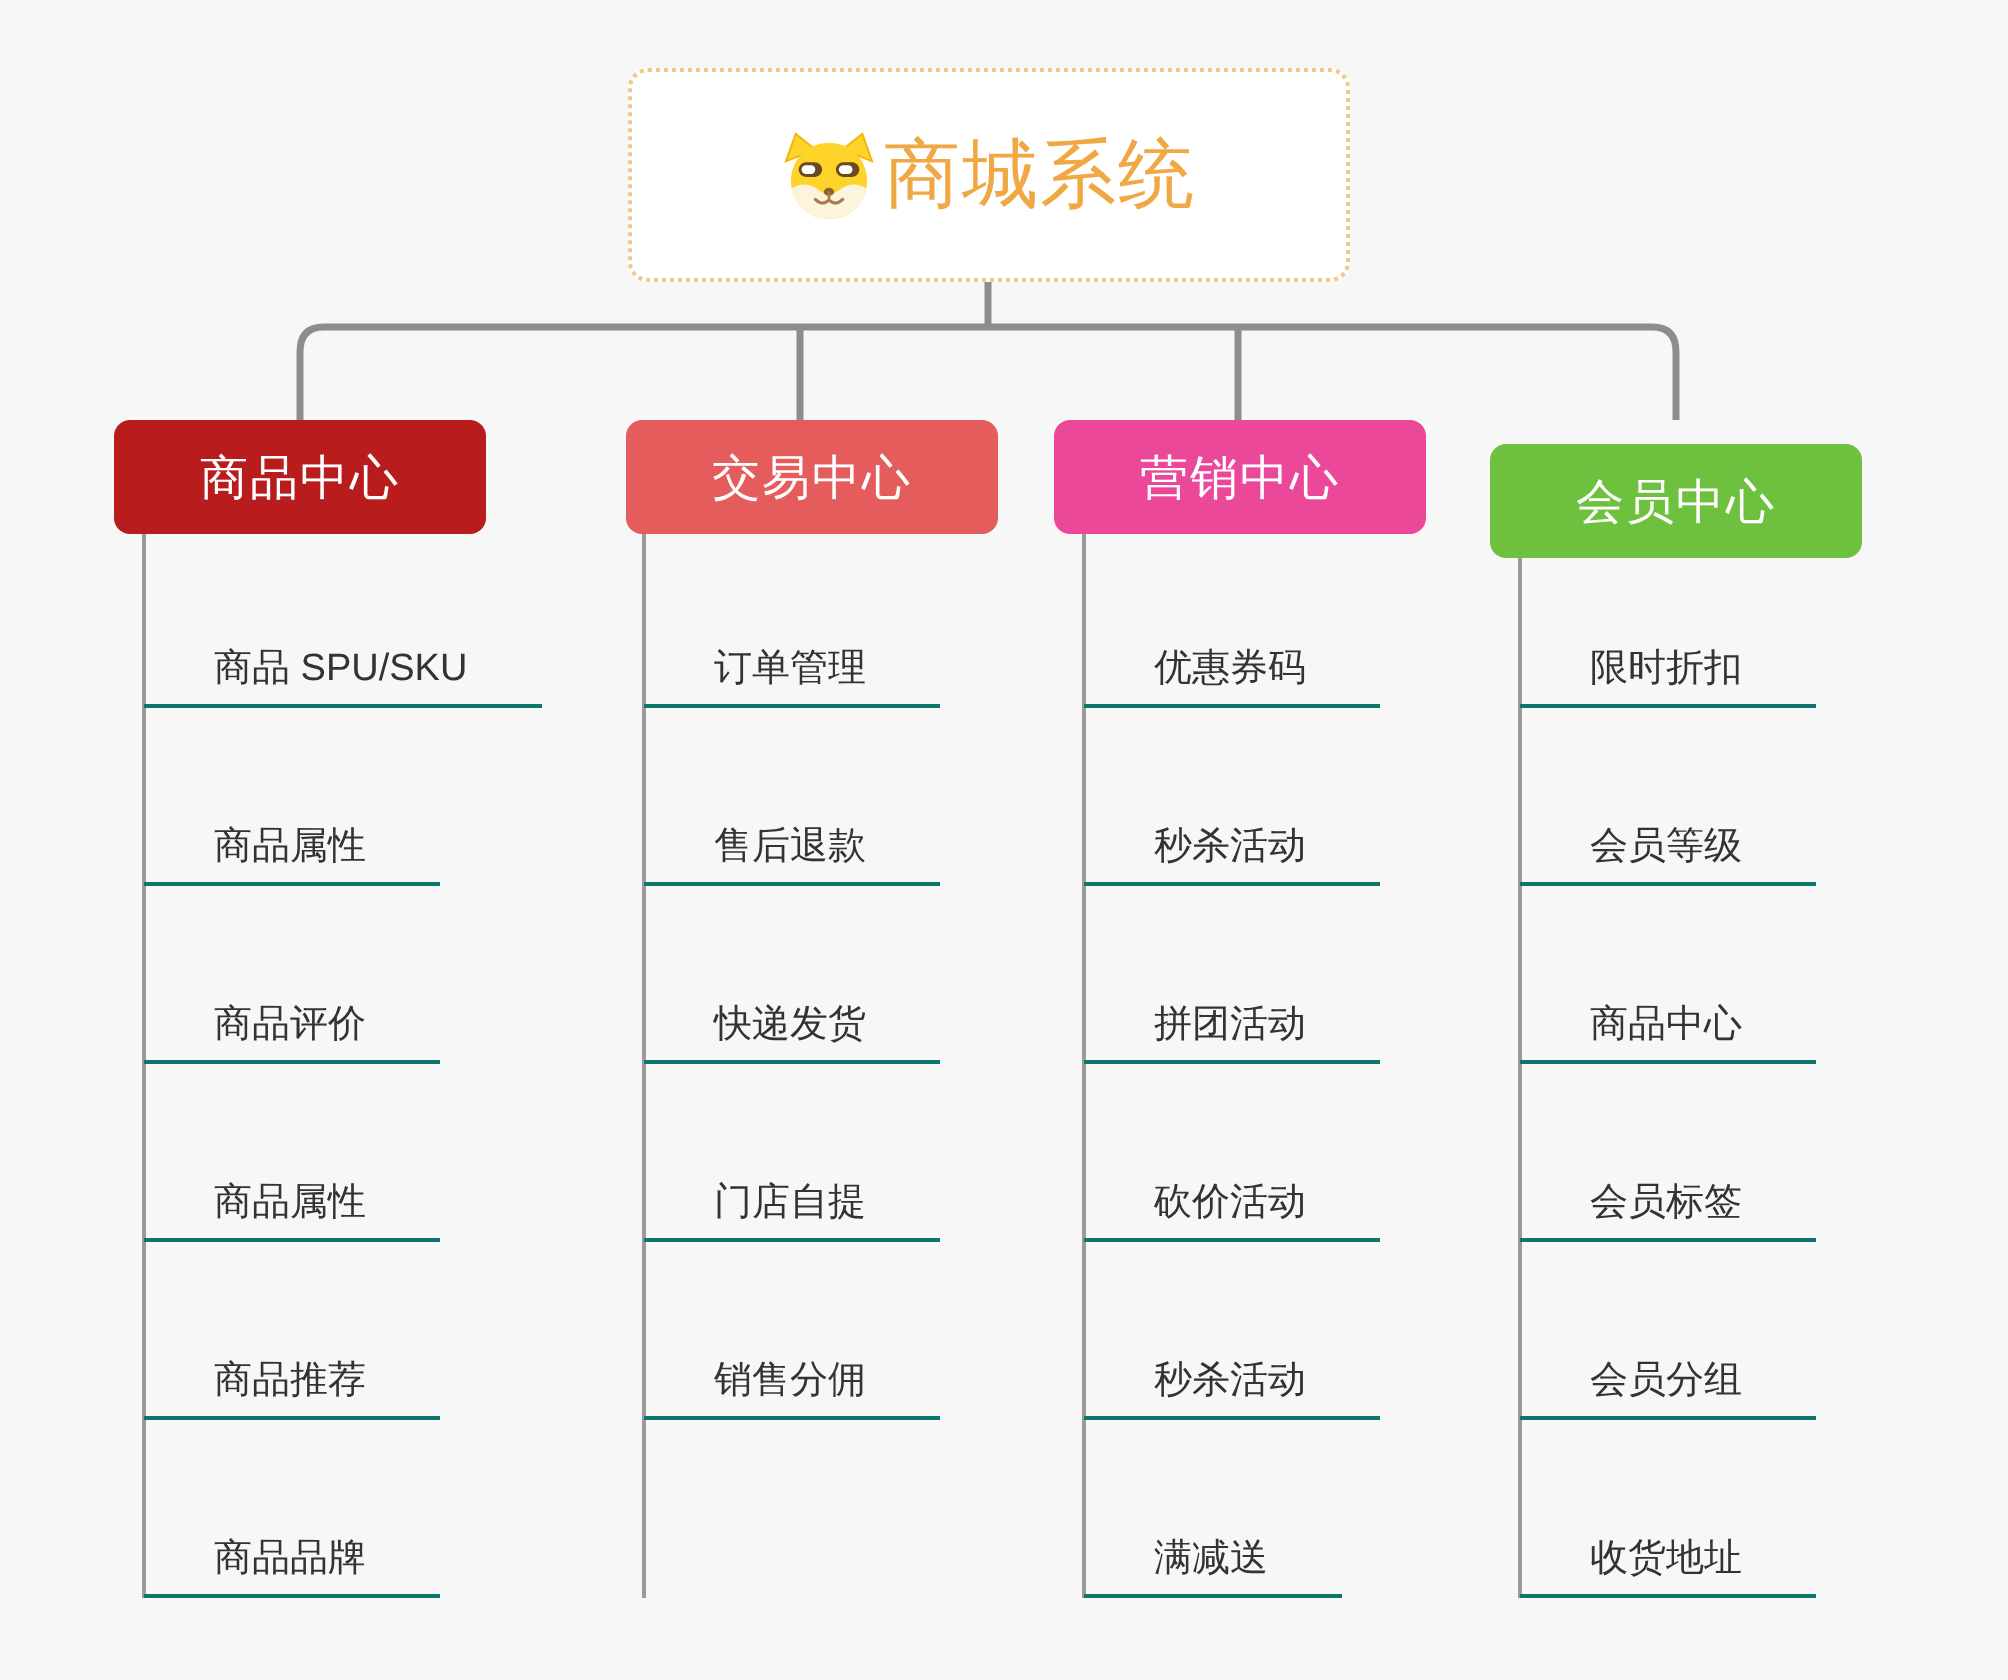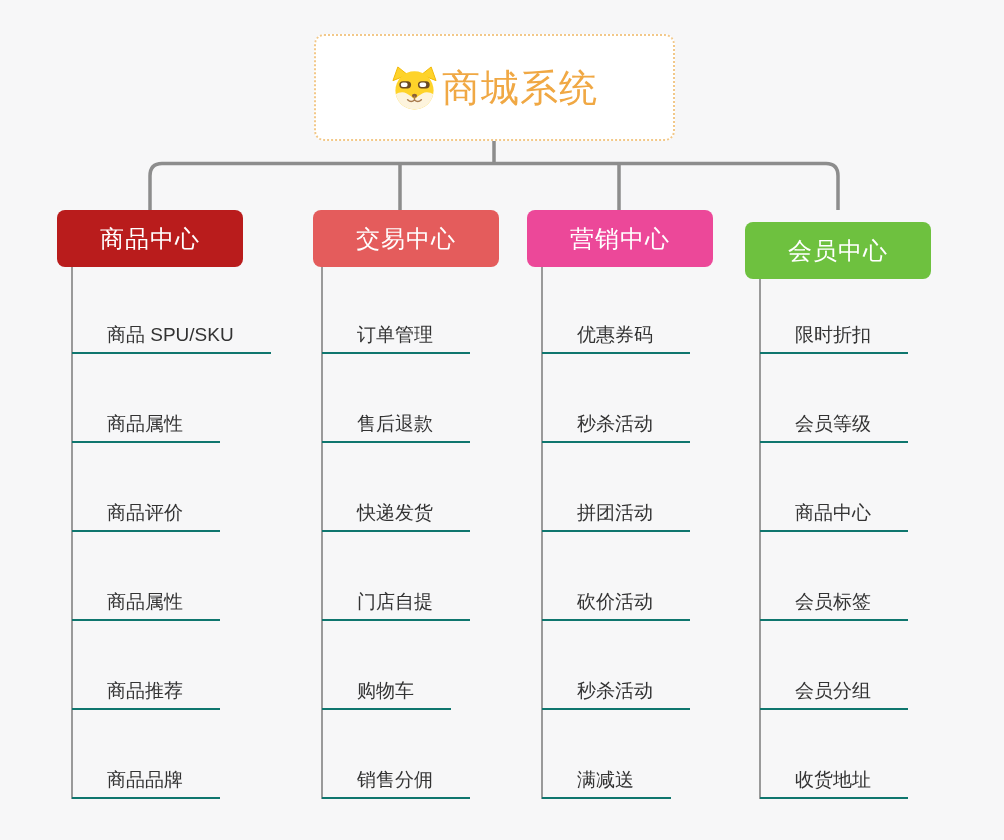--- a/index.html
+++ b/index.html
@@ -131,23 +131,20 @@
     <div class="leaf-row">
         <span class="leaf">售后退款</span>
       </div>
     <div class="leaf-row">
         <span class="leaf">快递发货</span>
       </div>
     <div class="leaf-row">
         <span class="leaf">门店自提</span>
       </div>
     <div class="leaf-row">
-        <span class="leaf">购物车</span>
-      </div>
-    <div class="leaf-row">
         <span class="leaf">销售分佣</span>
       </div>
   </div>
 
   <div class="leaf-column c2">
     <div class="leaf-row">
         <span class="leaf">优惠券码</span>
       </div>
     <div class="leaf-row">
         <span class="leaf">秒杀活动</span>

